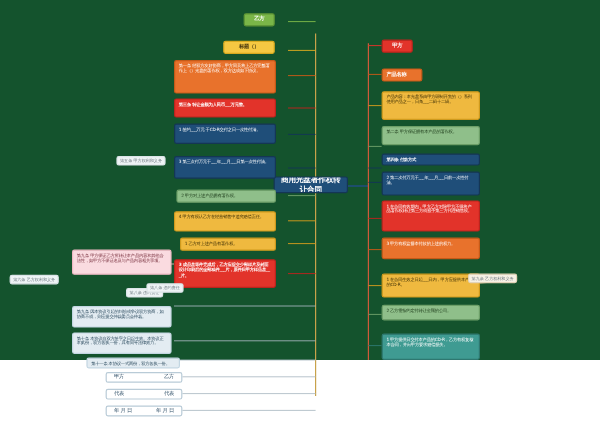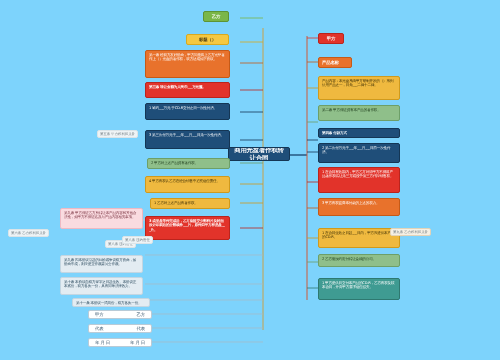--- a/index.html
+++ b/index.html
@@ -1,18 +1,18 @@
 <!DOCTYPE html>
 <html><head>
 <meta charset="utf-8">
 <style>
   html,body{margin:0;padding:0;background:#ffffff;}
   body{width:500px;height:360px;overflow:hidden;
        font-family:"DejaVu Sans","Liberation Sans",sans-serif;}
-  #canvas{position:relative;width:500px;height:360px;background:#7dd3fc;}
+  #canvas{position:relative;width:500px;height:300px;background:#14532d;}
   svg#edges{position:absolute;left:0;top:0;width:500px;height:360px;pointer-events:none;}
 
   .node{position:absolute;box-sizing:border-box;border-radius:2px;
         padding:2px 3px;line-height:1.25;letter-spacing:-0.2px;
         word-break:break-all;overflow:hidden;}
 
   
   .t-green   {background:#7ab648;color:#ffffff;border:1px solid #5d9434;}
   .t-yellow  {background:#f5c842;color:#4a3a10;border:1px solid #d8a91f;}
   .t-orange  {background:#e8722c;color:#ffffff;border:1px solid #c55a18;}

